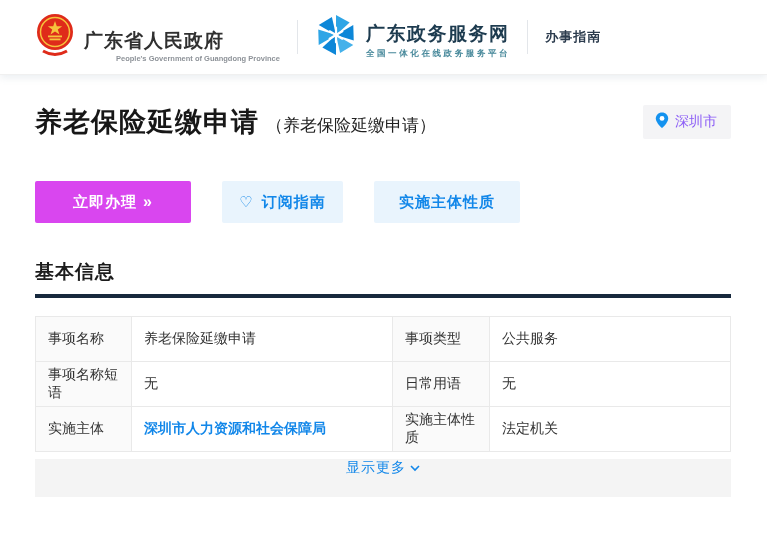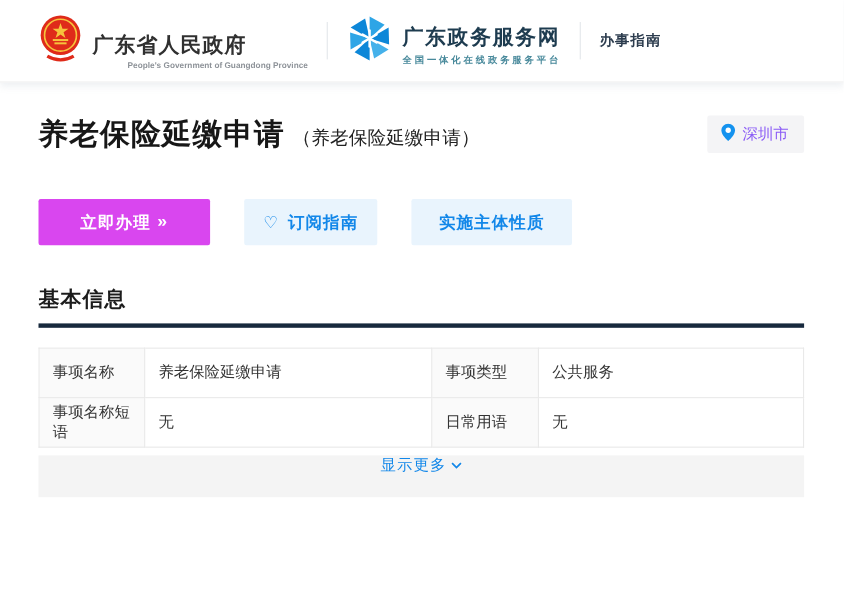--- a/index.html
+++ b/index.html
@@ -157,20 +157,28 @@
       <td>养老保险延缴申请</td>
       <td class="lbl">事项类型</td>
       <td>公共服务</td>
     </tr>
     <tr>
       <td class="lbl">事项名称短语</td>
       <td>无</td>
       <td class="lbl">日常用语</td>
       <td>无</td>
     </tr>
+    <tr>
+      <td class="lbl">实施主体</td>
+      <td>
+        <a class="cell-link">深圳市人力资源和社会保障局</a>
+      </td>
+      <td class="lbl">实施主体性质</td>
+      <td>法定机关</td>
+    </tr>
   </tbody>
     </table>
 
   <div class="show-more">
     <span>显示更多</span>
     <span>
       <svg width="10" height="7" viewBox="0 0 10 7">
           <polyline points="1,1 5,5 9,1" stroke="#1287e9" fill="none" stroke-width="1.6"></polyline>
         </svg>
     </span>

